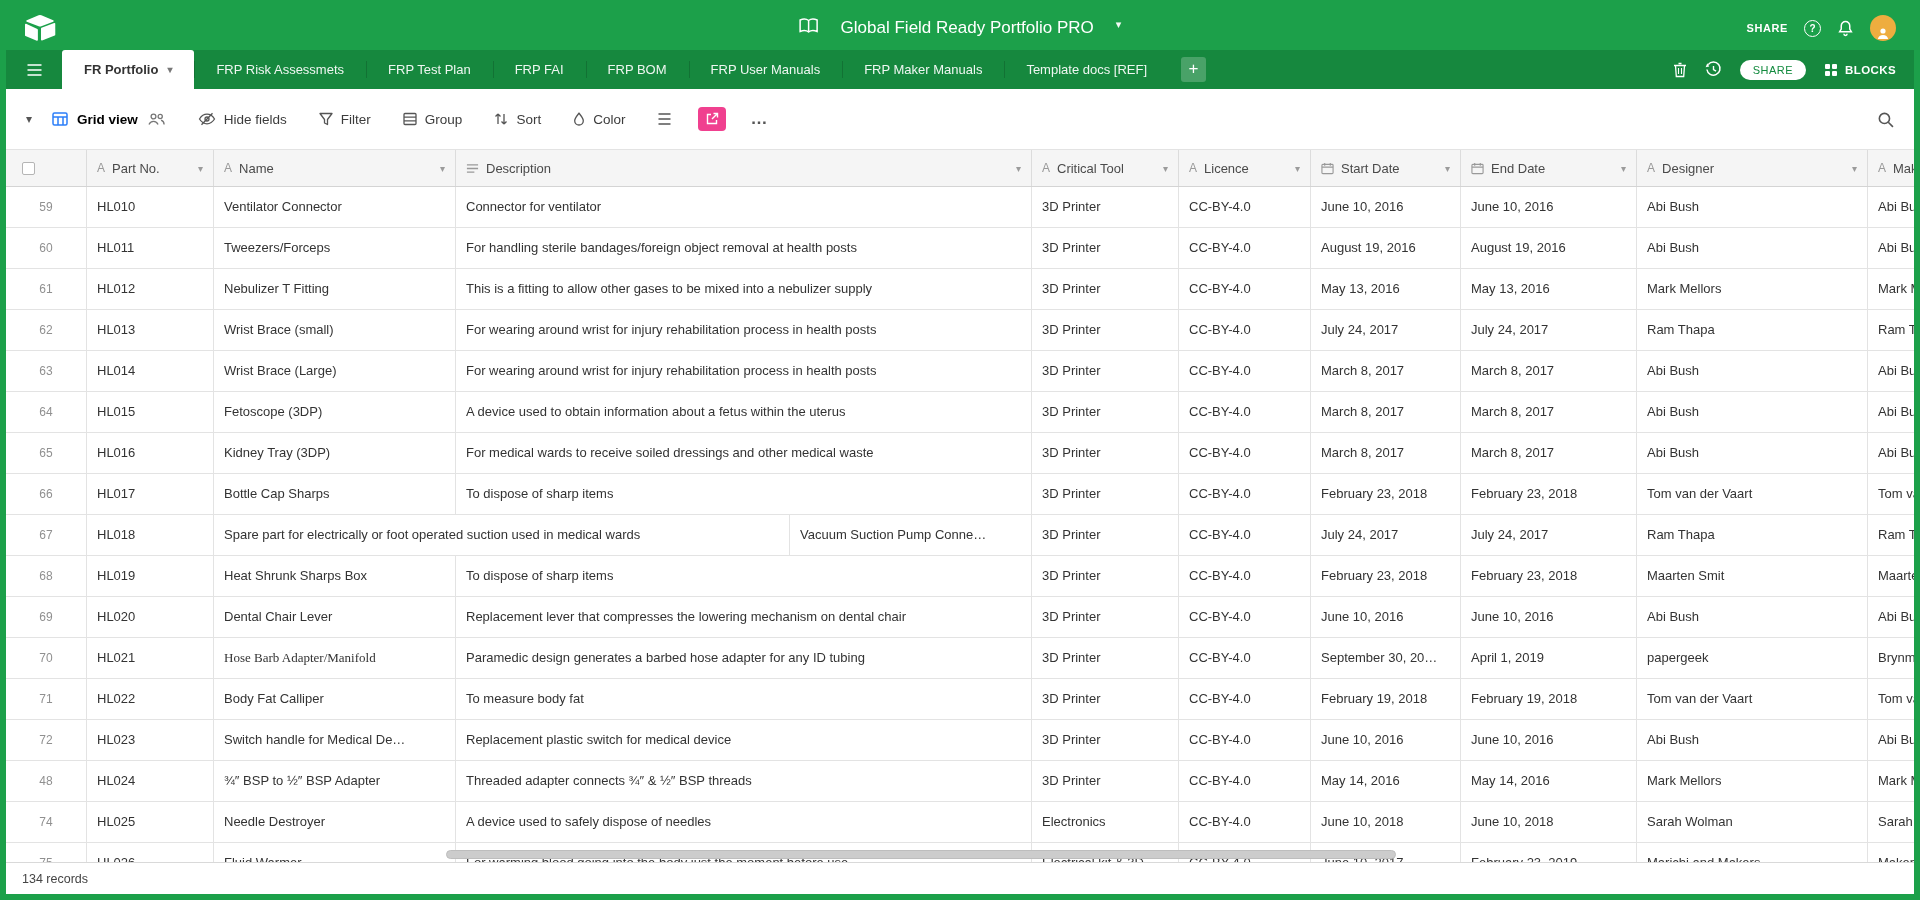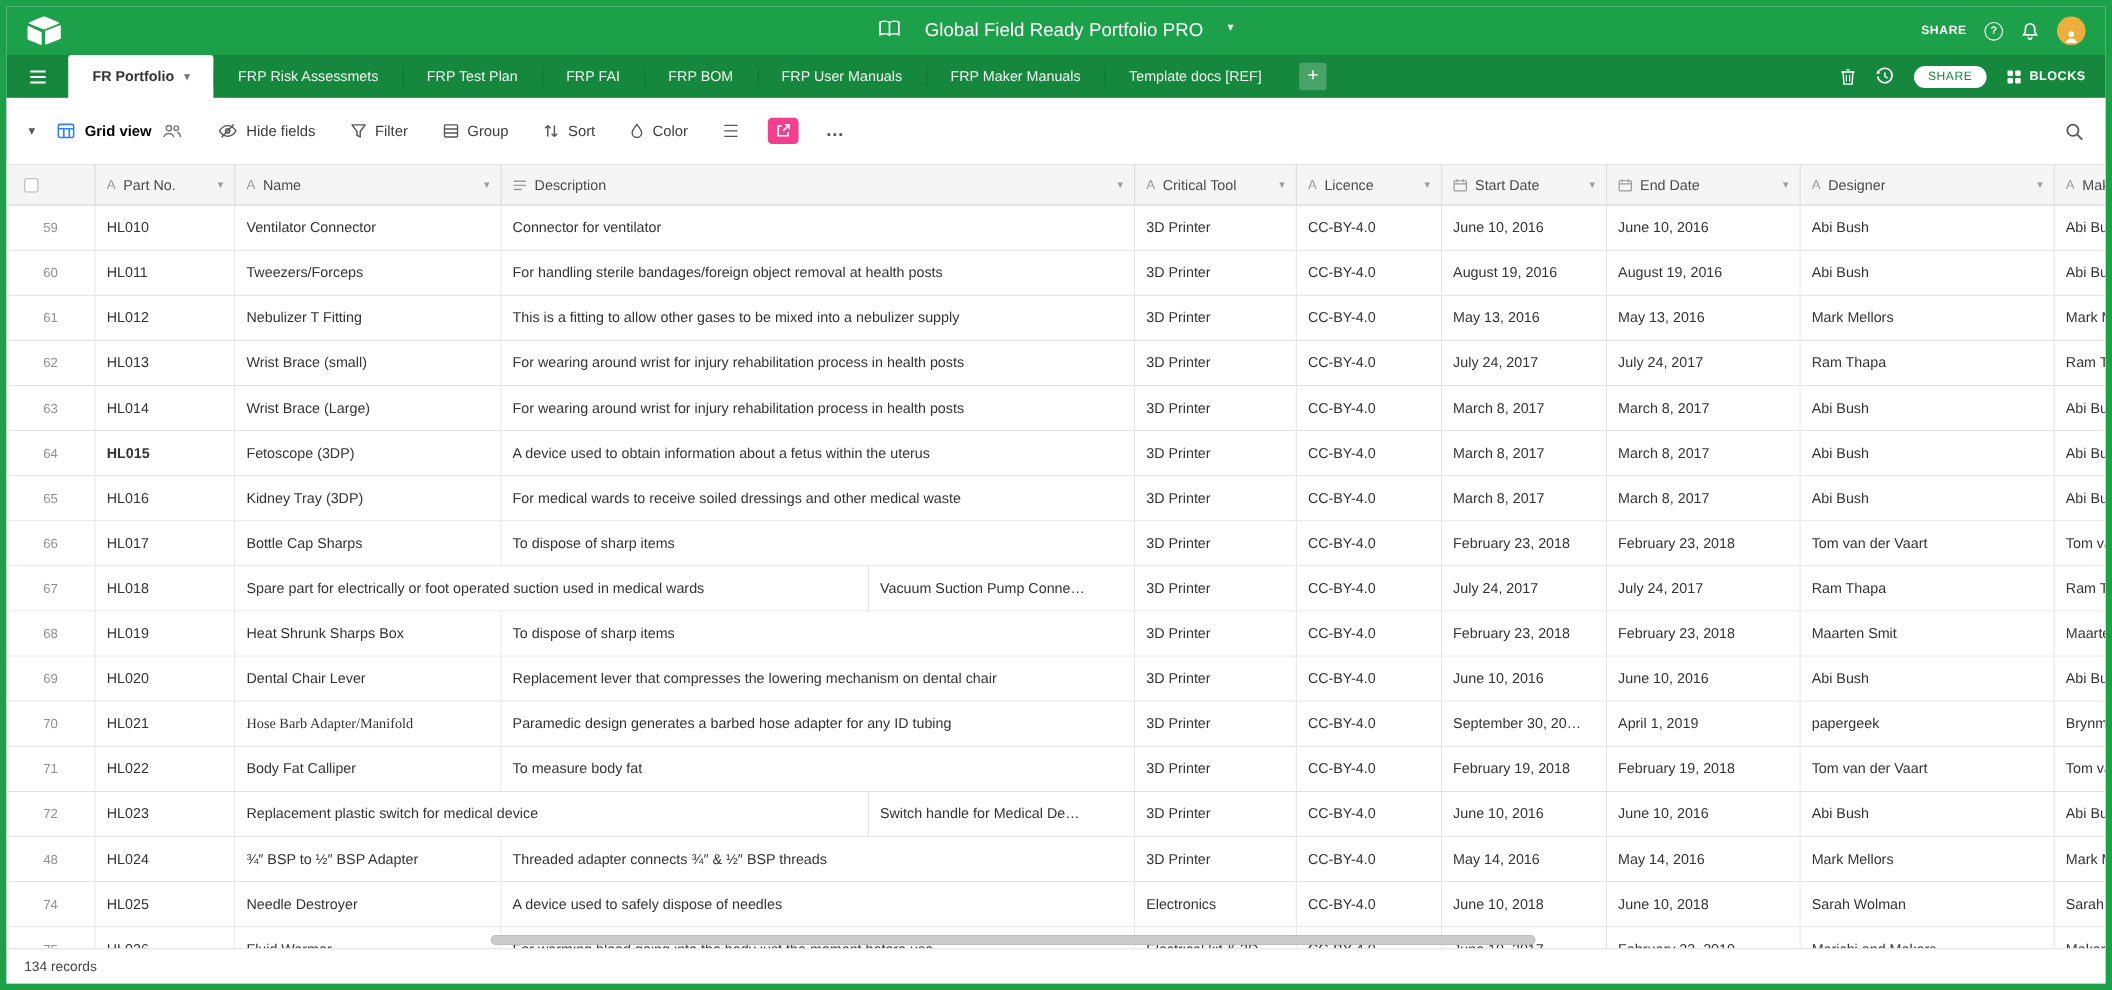--- a/index.html
+++ b/index.html
@@ -355,21 +355,21 @@
           <div class="cell" style="width: 576px;">For wearing around wrist for injury rehabilitation process in health posts</div>
           <div class="cell" style="width: 147px;">3D Printer</div>
           <div class="cell" style="width: 132px;">CC-BY-4.0</div>
           <div class="cell" style="width: 150px;">March 8, 2017</div>
           <div class="cell" style="width: 176px;">March 8, 2017</div>
           <div class="cell" style="width: 231px;">Abi Bush</div>
           <div class="cell" style="width: 140px;">Abi Bush</div>
         </div>
         <div class="grow">
           <div class="cell rownum">64</div>
-          <div class="cell" style="width: 127px; font-weight: bold;">HL015</div>
+          <div class="cell" style="width: 127px;">HL015</div>
           <div class="cell" style="width: 242px;">Fetoscope (3DP)</div>
           <div class="cell" style="width: 576px;">A device used to obtain information about a fetus within the uterus</div>
           <div class="cell" style="width: 147px;">3D Printer</div>
           <div class="cell" style="width: 132px;">CC-BY-4.0</div>
           <div class="cell" style="width: 150px;">March 8, 2017</div>
           <div class="cell" style="width: 176px;">March 8, 2017</div>
           <div class="cell" style="width: 231px;">Abi Bush</div>
           <div class="cell" style="width: 140px;">Abi Bush</div>
         </div>
         <div class="grow">
@@ -452,22 +452,22 @@
           <div class="cell" style="width: 147px;">3D Printer</div>
           <div class="cell" style="width: 132px;">CC-BY-4.0</div>
           <div class="cell" style="width: 150px;">February 19, 2018</div>
           <div class="cell" style="width: 176px;">February 19, 2018</div>
           <div class="cell" style="width: 231px;">Tom van der Vaart</div>
           <div class="cell" style="width: 140px;">Tom van der Vaart</div>
         </div>
         <div class="grow">
           <div class="cell rownum">72</div>
           <div class="cell" style="width: 127px;">HL023</div>
+          <div class="cell" style="width: 242px;">Switch handle for Medical De…</div>
           <div class="cell" style="width: 576px;">Replacement plastic switch for medical device</div>
-          <div class="cell" style="width: 242px;">Switch handle for Medical De…</div>
           <div class="cell" style="width: 147px;">3D Printer</div>
           <div class="cell" style="width: 132px;">CC-BY-4.0</div>
           <div class="cell" style="width: 150px;">June 10, 2016</div>
           <div class="cell" style="width: 176px;">June 10, 2016</div>
           <div class="cell" style="width: 231px;">Abi Bush</div>
           <div class="cell" style="width: 140px;">Abi Bush</div>
         </div>
         <div class="grow">
           <div class="cell rownum">48</div>
           <div class="cell" style="width: 127px;">HL024</div>

